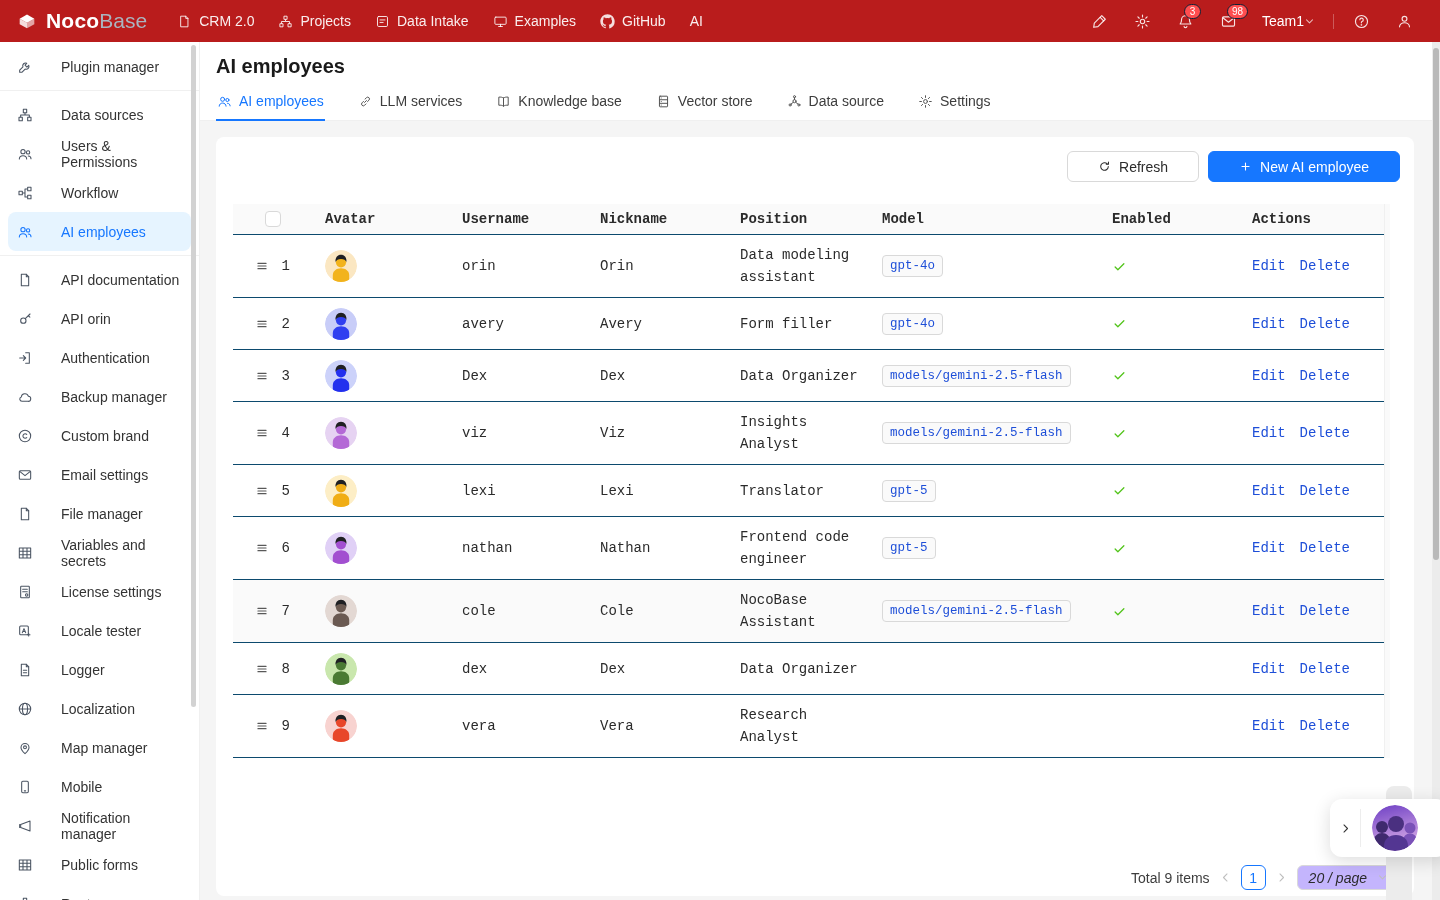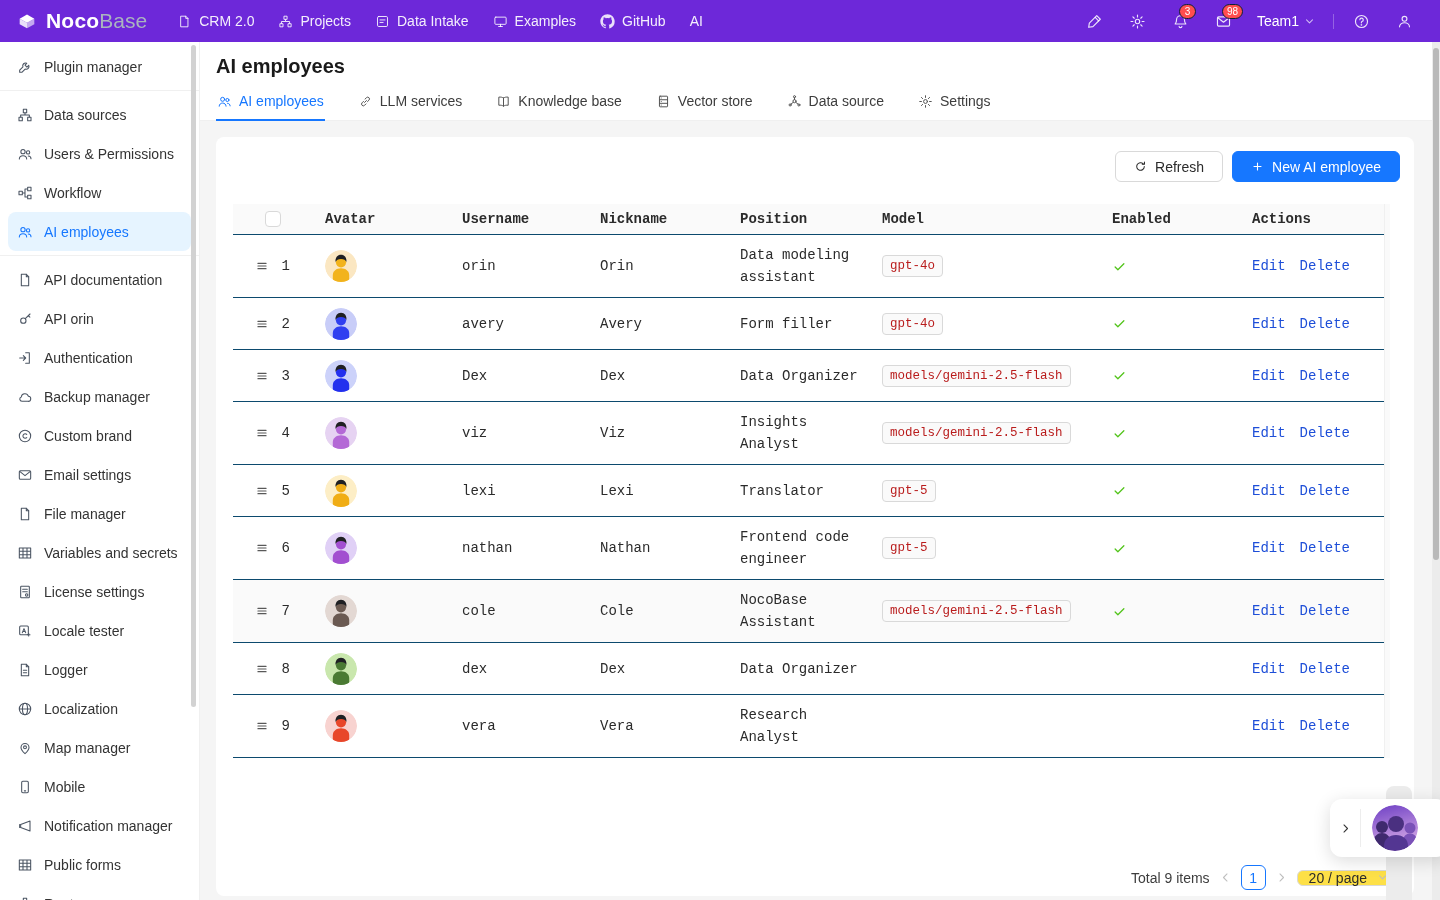--- a/index.html
+++ b/index.html
@@ -2,42 +2,42 @@
 <html><head>
 <meta charset="utf-8">
 <style>
   html,body{margin:0;padding:0;width:1440px;height:900px;overflow:hidden;
     font-family:"Liberation Sans","DejaVu Sans",sans-serif;background:#f5f5f5;color:#1f1f1f;}
   *{box-sizing:border-box;}
   .ic{width:16px;height:16px;flex:none;}
   svg{display:block;}
 
   
-  .navbar{position:fixed;top:0;left:0;width:1440px;height:42px;background:#6d28d9;
+  .navbar{position:fixed;top:0;left:0;width:1440px;height:42px;background:#b91c1c;
     display:flex;align-items:center;color:#fff;z-index:100;}
   .logo{display:flex;align-items:center;gap:8px;padding:0 18px 0 16px;}
   .logo .b1{font-size:21px;font-weight:800;letter-spacing:.2px;}
   .logo .b2{font-size:21px;font-weight:300;color:#aab4bf;}
   .nav-item{display:flex;align-items:center;gap:7px;padding:0 12px;font-size:14px;
     color:rgba(255,255,255,.92);height:42px;cursor:pointer;}
   .nav-item .ic{width:15px;height:15px;color:rgba(255,255,255,.85);}
   .nav-right{margin-left:auto;display:flex;align-items:center;padding-right:14px;}
   .nav-icon-btn{position:relative;padding:0 13px;height:42px;display:flex;align-items:center;cursor:pointer;}
   .nav-icon-btn .ic{width:17px;height:17px;color:rgba(255,255,255,.88);}
   .badge{position:absolute;top:4px;left:20px;min-width:17px;height:15px;border-radius:8px;
     background:#ff4d4f;color:#fff;font-size:10px;display:flex;align-items:center;justify-content:center;
     padding:0 4px;border:1px solid #0e2136;}
-  .team{display:flex;align-items:center;gap:5px;font-size:14px;padding:0 12px;cursor:pointer;}
+  .team{display:flex;align-items:center;font-size:14px;padding:0 12px;cursor:pointer;}
   .team .ic{width:11px;height:11px;color:rgba(255,255,255,.7);}
   .nav-divider{width:1px;height:15px;background:rgba(255,255,255,.28);margin:0 6px;}
 
   
   .sidebar{position:fixed;top:42px;left:0;width:200px;height:858px;background:#fff;
     border-right:1px solid #f0f0f0;padding-top:5px;overflow:hidden;z-index:20;}
-  .sitem{display:flex;align-items:center;gap:11px;height:39px;margin:0 8px;padding:0 9px;
+  .sitem{display:flex;align-items:center;gap:28px;height:39px;margin:0 8px;padding:0 9px;
     border-radius:8px;font-size:14px;color:#333;cursor:pointer;}
   .sitem .ic{color:#4b5563;}
   .sitem.sel{background:#e6f4ff;color:#1677ff;}
   .sitem.sel .ic{color:#1677ff;}
   .sdivider{border-top:1px solid #f0f0f0;margin:4px 0;}
   .side-scroll{position:absolute;top:3px;right:3px;width:5px;height:662px;background:#d2d2d2;border-radius:3px;}
 
   
   .main{position:fixed;top:42px;left:200px;width:1240px;height:858px;}
   .page-head{background:#fff;padding:13px 0 0 16px;border-bottom:1px solid #f0f0f0;}
@@ -46,53 +46,53 @@
   .tab{display:flex;align-items:center;gap:7px;font-size:14px;color:#3d3d3d;
     padding:6px 1px 11px 1px;cursor:pointer;position:relative;}
   .tab .ic{width:15px;height:15px;color:#555;}
   .tab.active{color:#1677ff;}
   .tab.active .ic{color:#1677ff;}
   .tab.active:after{content:"";position:absolute;left:0;right:0;bottom:-1px;height:2px;background:#1677ff;}
 
   .content{background:#f5f5f5;height:775px;padding:16px 26px 0 16px;}
   .card{background:#fff;border-radius:8px;height:759px;position:relative;overflow:hidden;}
   .toolbar{display:flex;justify-content:flex-end;gap:9px;padding:14px 14px 0 0;}
-  .btn{display:flex;align-items:center;gap:8px;height:31px;padding:0 18px;border-radius:6px;
+  .btn{display:flex;align-items:center;gap:8px;height:31px;padding:0 30px;border-radius:6px;
     font-size:14px;cursor:pointer;border:1px solid #d9d9d9;background:#fff;color:#2b2b2b;}
   .btn .ic{width:13px;height:13px;}
   .btn.primary{background:#1677ff;border-color:#1677ff;color:#fff;}
 
   
   .table-wrap{position:relative;margin:22px 30px 0 17px;}
   .tr{display:grid;grid-template-columns:80px 137px 138px 140px 142px 230px 140px 144px;
     border-bottom:1px solid #0c4a6e;min-height:52px;font-family:Liberation Mono, monospace;}
   .tr.head{background:#fafafa;min-height:30px;font-weight:700;font-size:14px;color:#262626;}
   .tr.hl{background:#fafafa;}
   .td{display:flex;align-items:center;padding:9px 12px;font-size:14px;color:#2b2b2b;line-height:22px;}
   .tr.head .td{padding:4px 12px;}
   .td.c0{justify-content:center;gap:13px;padding:9px 6px;}
   .tr.head .td.c0{justify-content:center;}
   .td.c4{padding-right:2px;flex-wrap:wrap;}
   .drag{width:14px;height:14px;color:#595959;cursor:grab;}
   .idx{color:#2b2b2b;width:10px;}
   .avatar{width:32px;height:32px;border-radius:50%;overflow:hidden;display:block;}
   .tag{display:inline-block;border:1px solid #d9d9d9;background:#fafafa;border-radius:4px;
-    padding:0 7px;font-size:12.5px;line-height:20px;color:#b91c1c;white-space:nowrap;}
+    padding:0 7px;font-size:12.5px;line-height:20px;color:#1d4ed8;white-space:nowrap;}
   .check{width:15px;height:15px;color:#52c41a;}
   .lnk{color:#1d4ed8;cursor:pointer;margin-right:14px;text-decoration:none;}
   .cb{width:16px;height:16px;border:1px solid #d9d9d9;border-radius:4px;background:#fff;cursor:pointer;}
   .gutter{position:absolute;top:0;bottom:0;left:1151px;width:6px;background:#fafafa;border-left:1px solid #f0f0f0;}
 
   
   .pagination{position:absolute;bottom:6px;right:16px;display:flex;align-items:center;gap:9px;font-size:14px;color:#3d3d3d;}
   .pg-arrow{width:13px;height:13px;color:#bfbfbf;cursor:pointer;}
   .pg-num{width:25px;height:25px;border:1px solid #1677ff;border-radius:6px;color:#1677ff;
     display:flex;align-items:center;justify-content:center;cursor:pointer;}
-  .pg-size{height:16px;border:1px solid #d9d9d9;border-radius:6px;display:flex;align-items:center;
-    gap:10px;padding:0 9px 0 11px;color:#2b2b2b;cursor:pointer;background:#fde047;}
+  .pg-size{height:25px;border:1px solid #d9d9d9;border-radius:6px;display:flex;align-items:center;
+    gap:10px;padding:0 9px 0 11px;color:#2b2b2b;cursor:pointer;background:#c4b5fd;font-style:italic;}
   .pg-size .ic{width:11px;height:11px;color:#bfbfbf;}
 
   
   .dock-strip{position:fixed;right:28px;bottom:0;width:26px;height:114px;background:#ececec;
     border-radius:8px 8px 0 0;z-index:40;}
   .chat-panel{position:fixed;right:-8px;bottom:43px;width:118px;height:58px;background:#fff;
     border-radius:12px;box-shadow:0 4px 18px rgba(0,0,0,.14);display:flex;align-items:center;z-index:41;}
   .chat-expand{width:30px;display:flex;justify-content:center;cursor:pointer;color:#333;}
   .chat-expand .ic{width:13px;height:13px;}
   .chat-divider{width:1px;height:38px;background:#ededed;}

